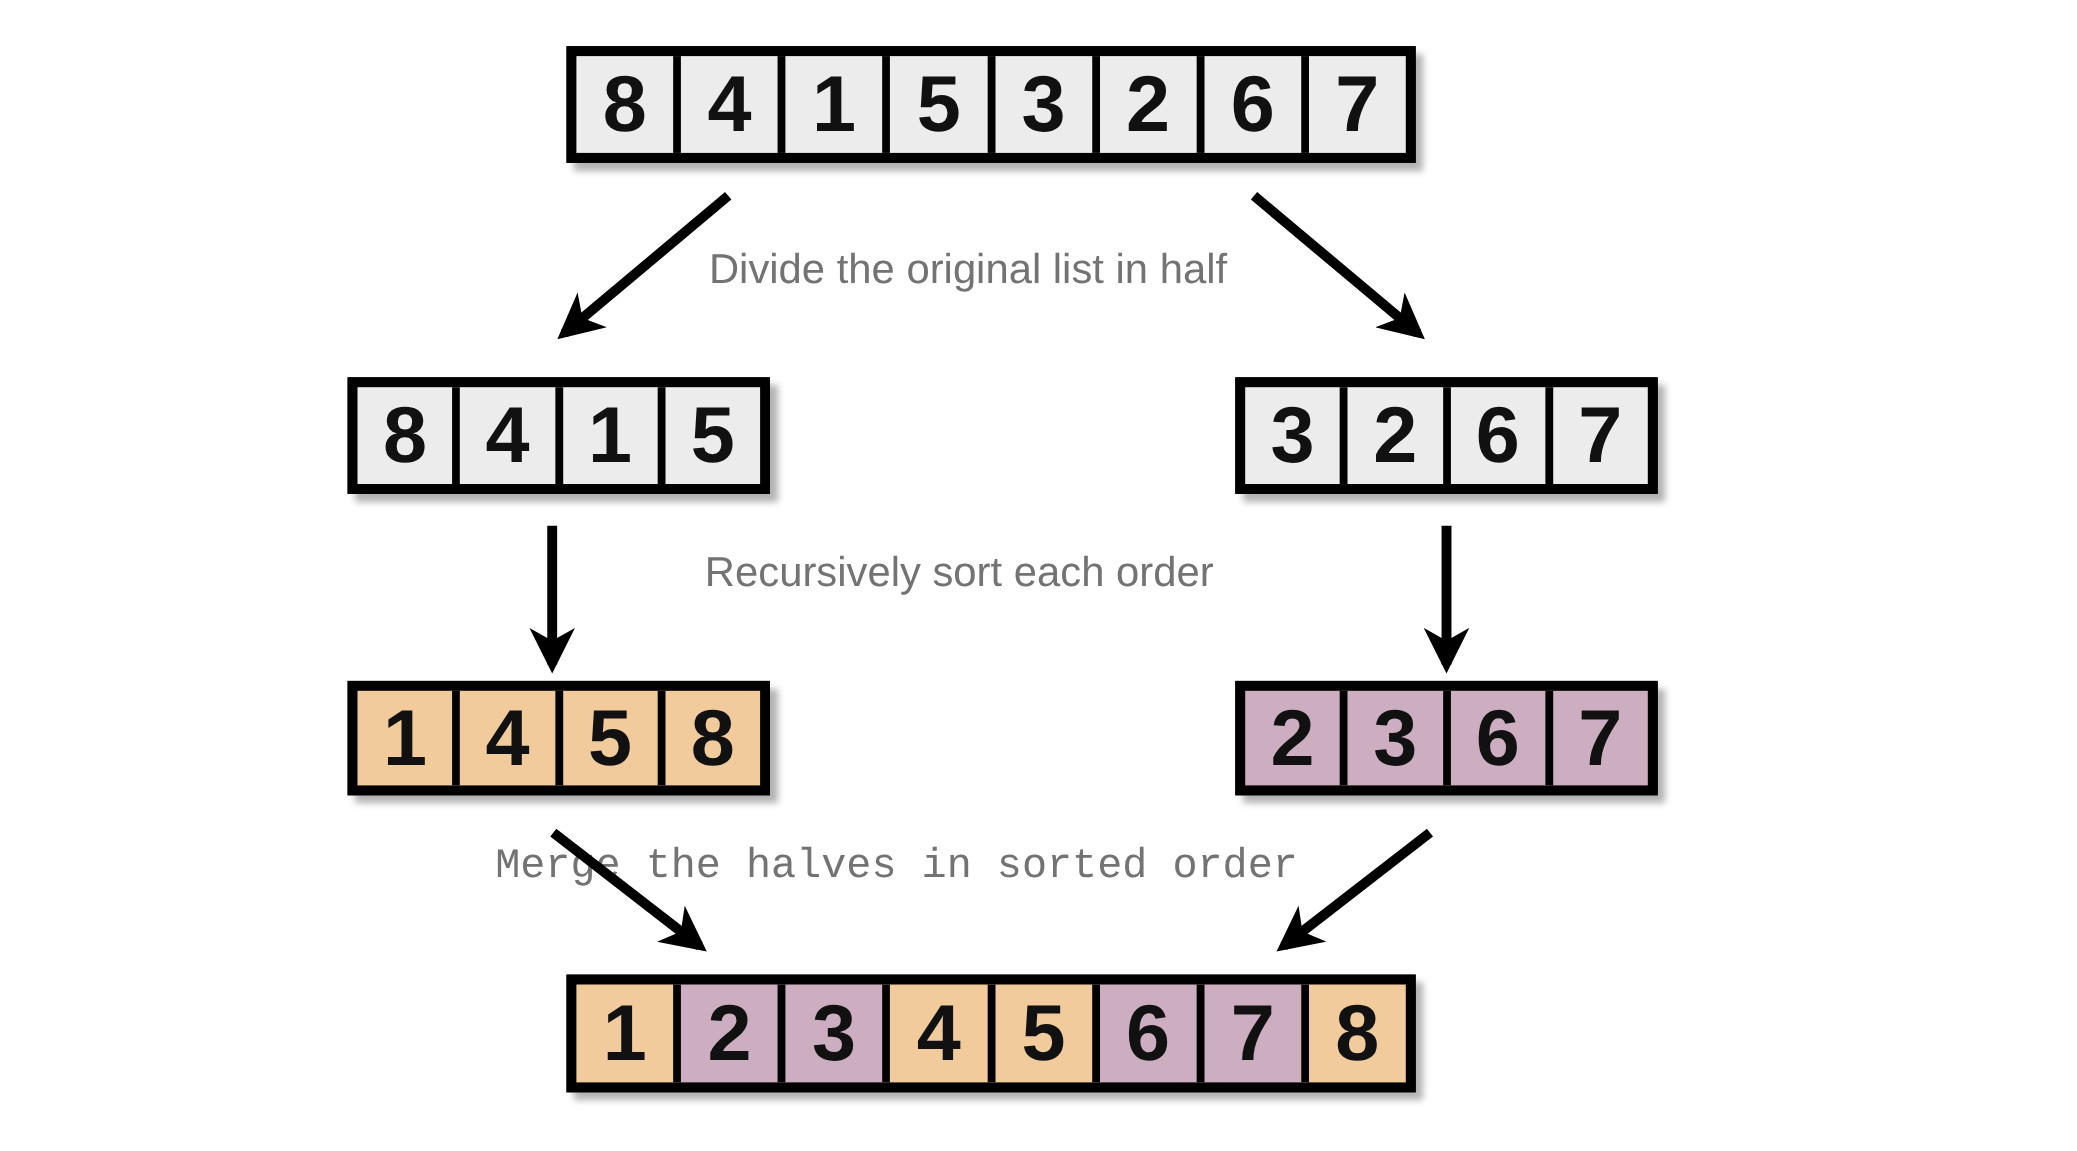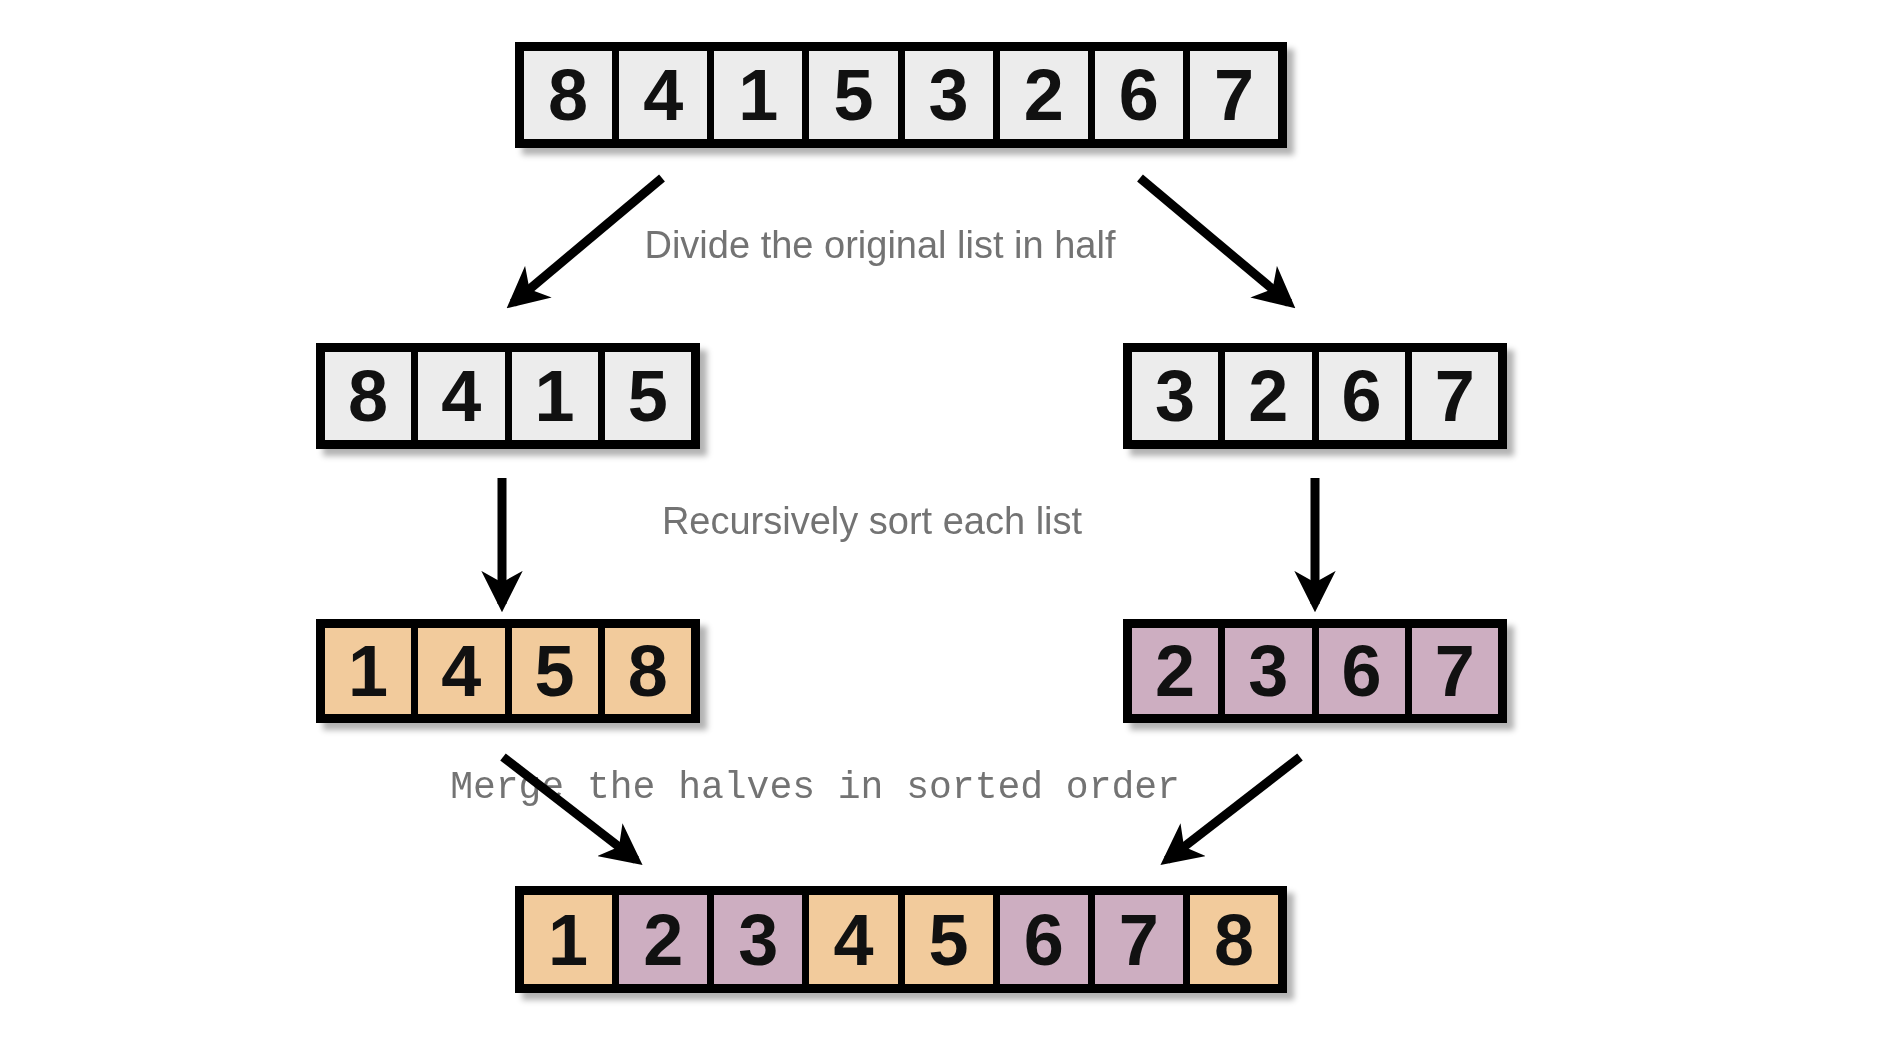--- a/index.html
+++ b/index.html
@@ -75,21 +75,21 @@
     <div class="cell" style="background: rgb(236, 236, 236);">5</div>
   </div>
 
   <div class="array" id="arr-right-half">
     <div class="cell" style="background: rgb(236, 236, 236);">3</div>
     <div class="cell" style="background: rgb(236, 236, 236);">2</div>
     <div class="cell" style="background: rgb(236, 236, 236);">6</div>
     <div class="cell" style="background: rgb(236, 236, 236);">7</div>
   </div>
 
-  <div class="caption" id="label-sort">Recursively sort each list</div>
+  <div class="caption" id="label-sort">Recursively sort each order</div>
 
   <div class="array" id="arr-left-sorted">
     <div class="cell" style="background: rgb(242, 203, 156);">1</div>
     <div class="cell" style="background: rgb(242, 203, 156);">4</div>
     <div class="cell" style="background: rgb(242, 203, 156);">5</div>
     <div class="cell" style="background: rgb(242, 203, 156);">8</div>
   </div>
 
   <div class="array" id="arr-right-sorted">
     <div class="cell" style="background: rgb(205, 174, 193);">2</div>

